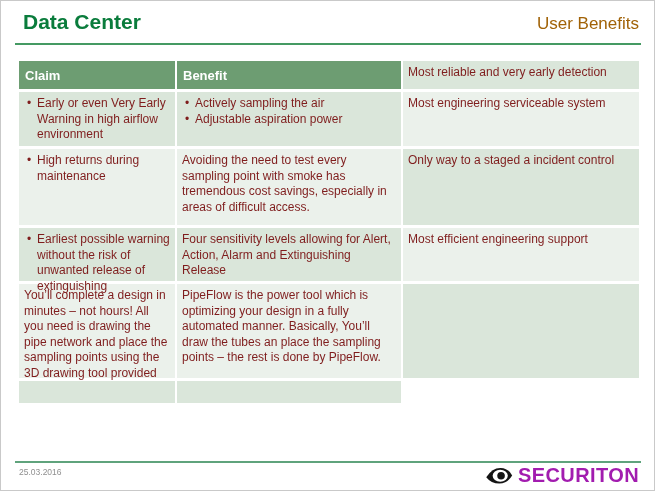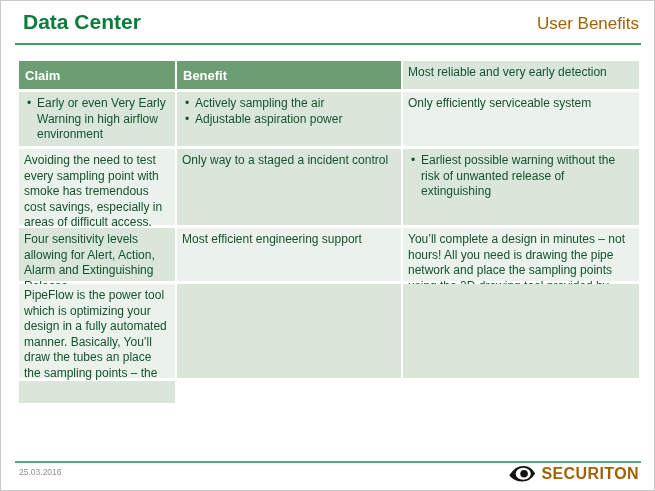--- a/index.html
+++ b/index.html
@@ -25,21 +25,21 @@
     display:grid;
     grid-template-columns:156px 224px 236px;
     grid-template-rows:28px 54px 76px 53px 94px 22px;
     column-gap:2px; row-gap:3px;
   }
   .th {
     background:#6d9d72; color:#ffffff; font-weight:bold; font-size:13px;
     padding:7px 6px 0 6px; box-sizing:border-box;
   }
   .td {
-    font-size:12px; line-height:15.5px; color:#14532d;
+    font-size:12px; line-height:15.5px; color:#7f1d1d;
     padding:4px 4px 0 5px; box-sizing:border-box;
   }
   .odd  { background:#dae6da; }
   .even { background:#ebf1eb; }
   .bullet { position:relative; padding-left:13px; }
   .bullet::before { content:"\2022"; position:absolute; left:3px; }
   
   .footer-rule {
     position:absolute; top:460px; left:14px; right:13px; height:0;
     border-top:2px solid #5fa37c;
@@ -47,21 +47,21 @@
   .footer-date {
     position:absolute; top:466px; left:18px;
     font-size:8.5px; color:#8f8f8f;
   }
   .logo {
     position:absolute; top:463px; right:15px;
     display:flex; align-items:center; gap:5px;
   }
   .logo-eye { width:28px; height:19px; display:block; }
   .logo-text {
-    color:#a16207; font-weight:bold; font-size:16px; letter-spacing:0.4px;
+    color:#a21caf; font-weight:bold; font-size:20px; letter-spacing:0.4px;
   }
 </style>
 </head>
 <body>
 
 <div class="slide">
 
   <div class="slide-header">
     <div class="title">Data Center</div>
     <div class="subtitle">User Benefits</div>
@@ -78,21 +78,24 @@
     </div>
     <div class="td odd">
       <div class="bullet">Early or even Very Early Warning in high airflow environment</div>
     </div>
     <div class="td odd">
       <div class="bullet">Actively sampling the air</div>
       <div class="bullet">Adjustable aspiration power</div>
     </div>
 
     <div class="td even">
-      <span>Only efficiently serviceable system</span>
+      <span>Most engineering serviceable system</span>
+    </div>
+    <div class="td even">
+      <div class="bullet">High returns during maintenance</div>
     </div>
     <div class="td even">
       <span>Avoiding the need to test every sampling point with smoke has tremendous cost savings, especially in areas of difficult access.</span>
     </div>
 
     <div class="td odd">
       <span>Only way to a staged a incident control</span>
     </div>
     <div class="td odd">
       <div class="bullet">Earliest possible warning without the risk of unwanted release of extinguishing</div>

